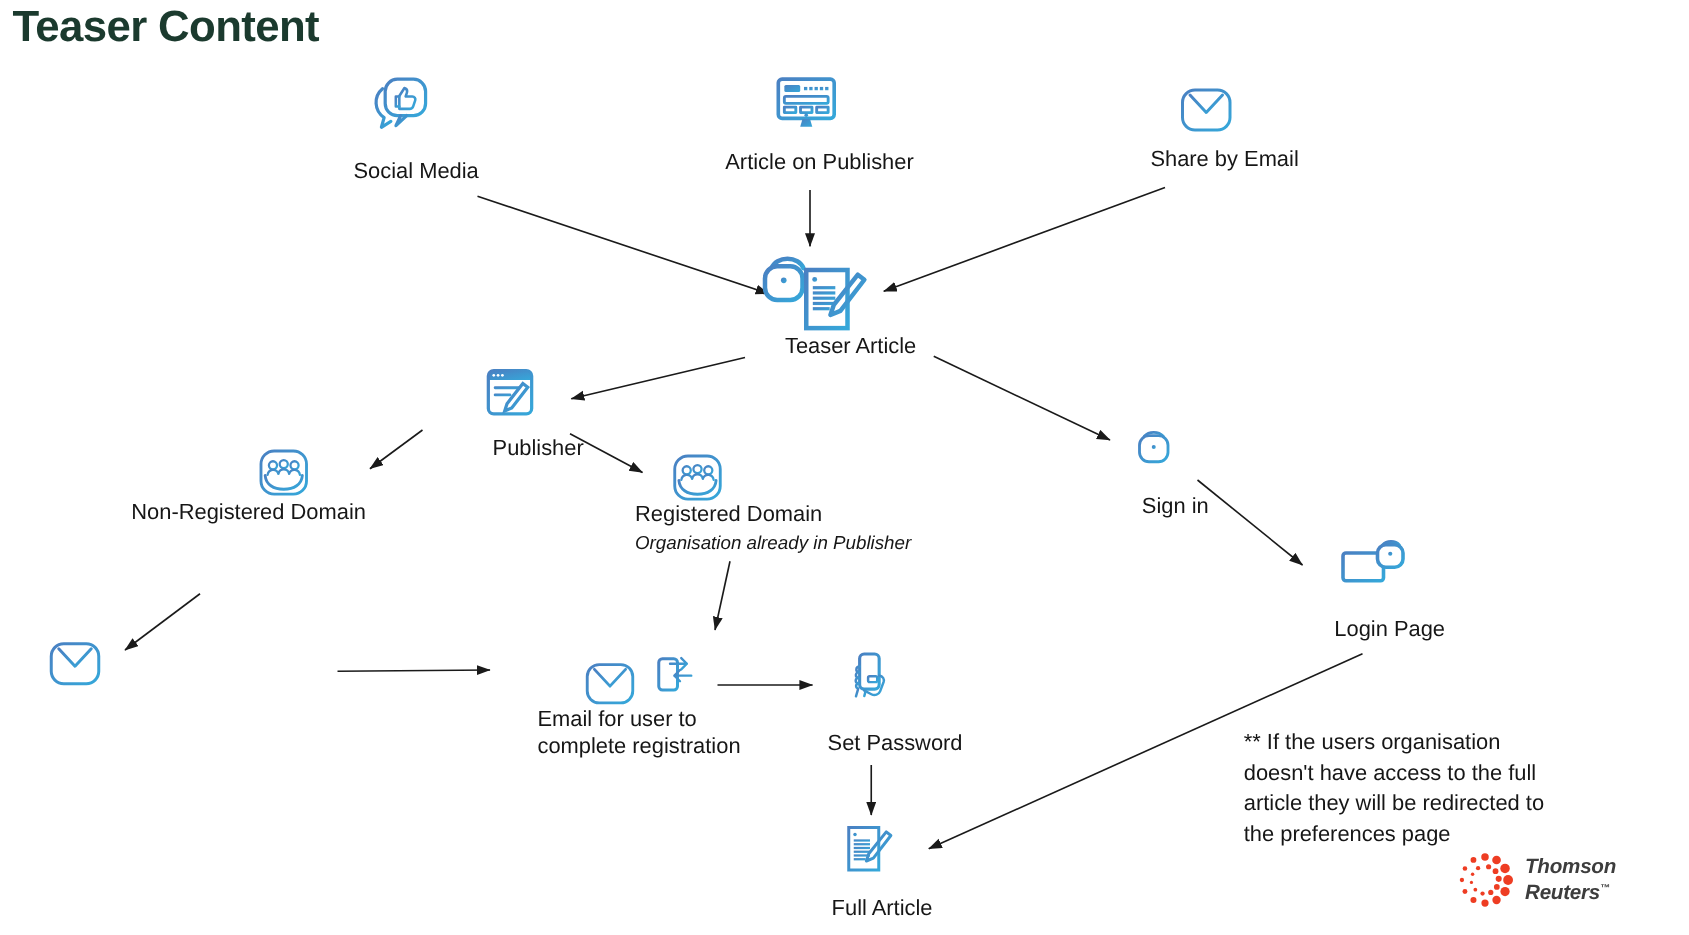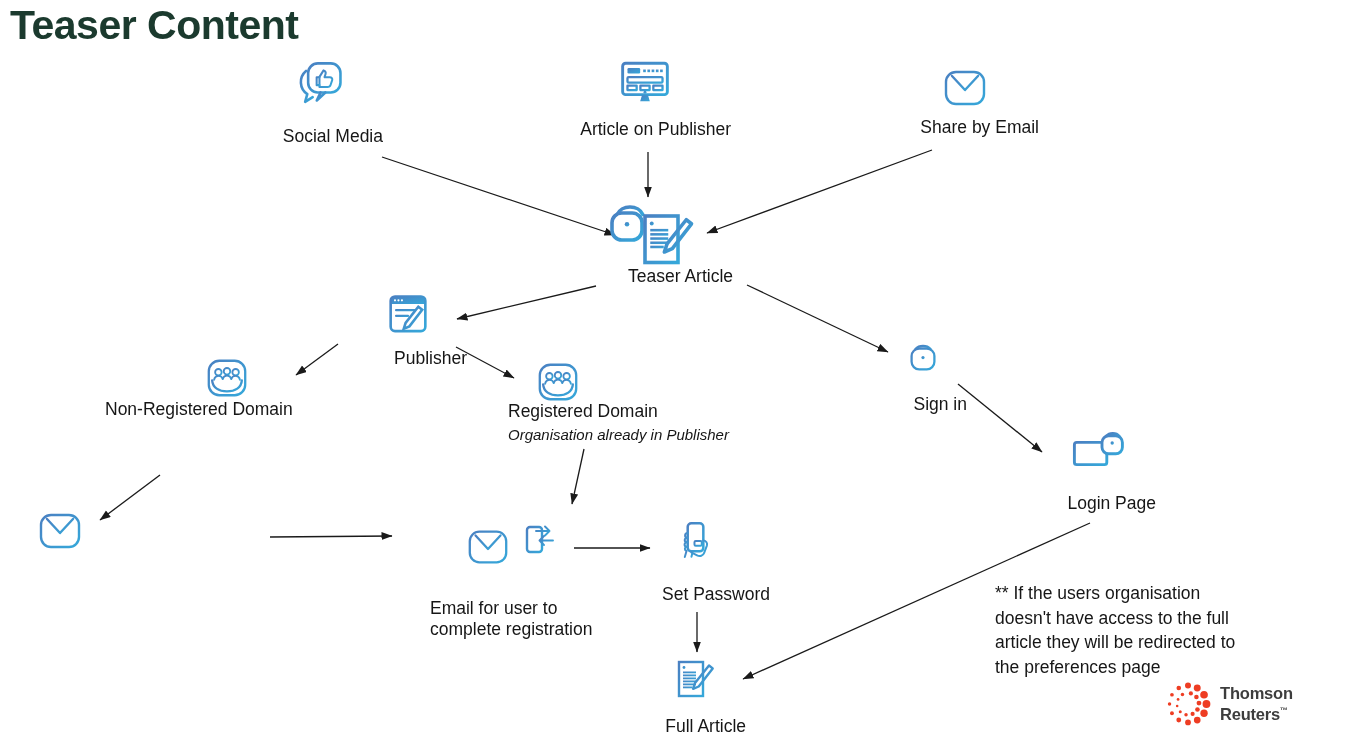--- a/index.html
+++ b/index.html
@@ -2,39 +2,39 @@
 <html><head>
 <meta charset="utf-8">
 <style>
   html,body{margin:0;padding:0;background:#fff;}
   #canvas{
     position:relative;width:1351px;height:748px;background:#ffffff;overflow:hidden;
     font-family:"Liberation Sans",sans-serif;color:#161616;
   }
   .abs{position:absolute;}
   #title{
-    left:10px;top:2px;font-size:41px;font-weight:bold;color:#1b3a2e;letter-spacing:-0.5px;
+    left:10px;top:2px;font-size:35px;font-weight:bold;color:#1b3a2e;letter-spacing:-0.5px;
   }
   .lbl{font-size:17.5px;color:#161616;line-height:1.22;}
   .center{text-align:right;}
-  .pre{white-space:pre-line;margin-top:33px;}
+  .pre{white-space:pre-line;}
   .sub{font-style:italic;font-size:15px;color:#161616;margin-top:3px;line-height:1.28;white-space:pre-line;}
   #note{
     left:995px;top:581px;width:300px;font-size:17.5px;line-height:24.5px;white-space:pre-line;
   }
   
   .icon .s {stroke:url(#iconGrad);fill:none;stroke-width:2.4;stroke-linecap:round;stroke-linejoin:round;}
   .icon .s2{stroke:url(#iconGrad);fill:none;stroke-width:1.9;stroke-linecap:round;stroke-linejoin:round;}
   .icon .s3{stroke:url(#iconGrad);fill:none;stroke-width:3.4;stroke-linecap:round;stroke-linejoin:round;}
   .icon .f {fill:url(#iconGrad);stroke:none;}
   .icon .fw{fill:#ffffff;stroke:url(#iconGrad);stroke-width:2.4;}
   #arrows{left:0;top:0;}
   #arrows line{stroke:#1a1a1a;stroke-width:1.3;}
   #logo-text{
-    left:1220px;top:684px;font-size:16.5px;font-weight:bold;color:#3d3d3d;line-height:18px;letter-spacing:-0.2px;
+    left:1220px;top:684px;font-size:16.5px;font-weight:bold;color:#3d3d3d;line-height:18px;letter-spacing:-0.2px;font-style:italic;
   }
   .tm{font-size:8px;vertical-align:super;}
 </style>
 </head>
 <body>
 
 <div id="canvas">
 
   <svg width="0" height="0" style="position:absolute" aria-hidden="true">
     <defs>

